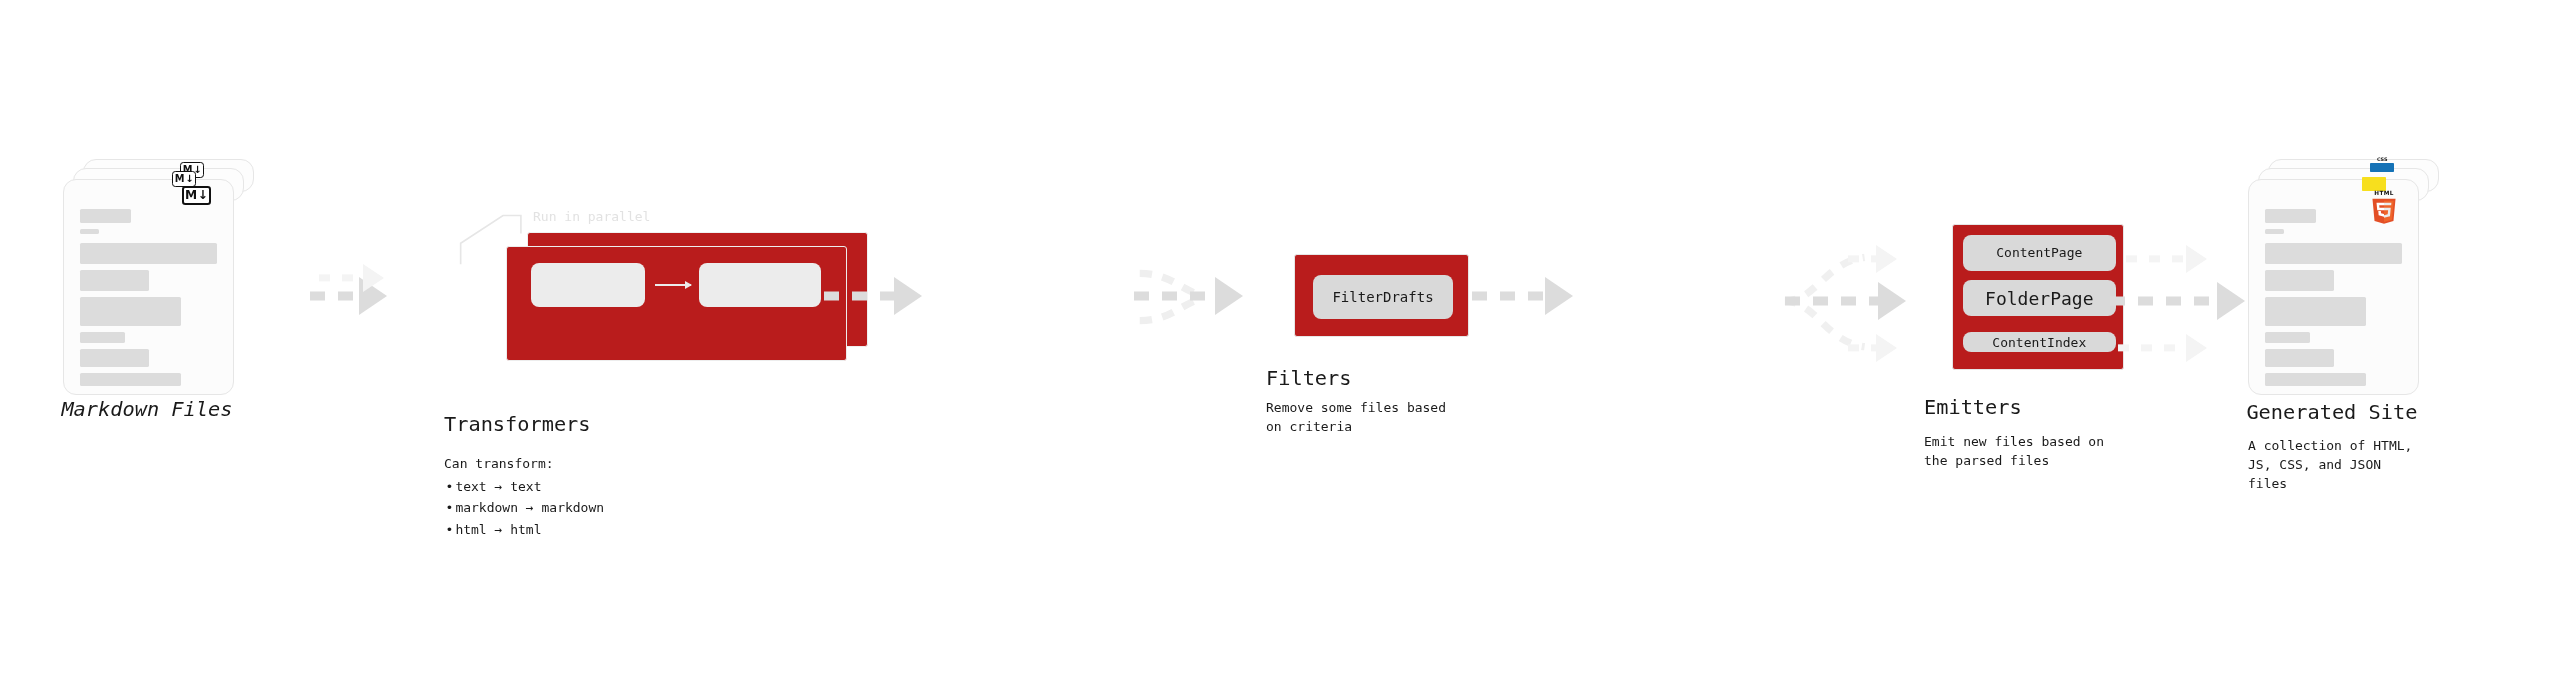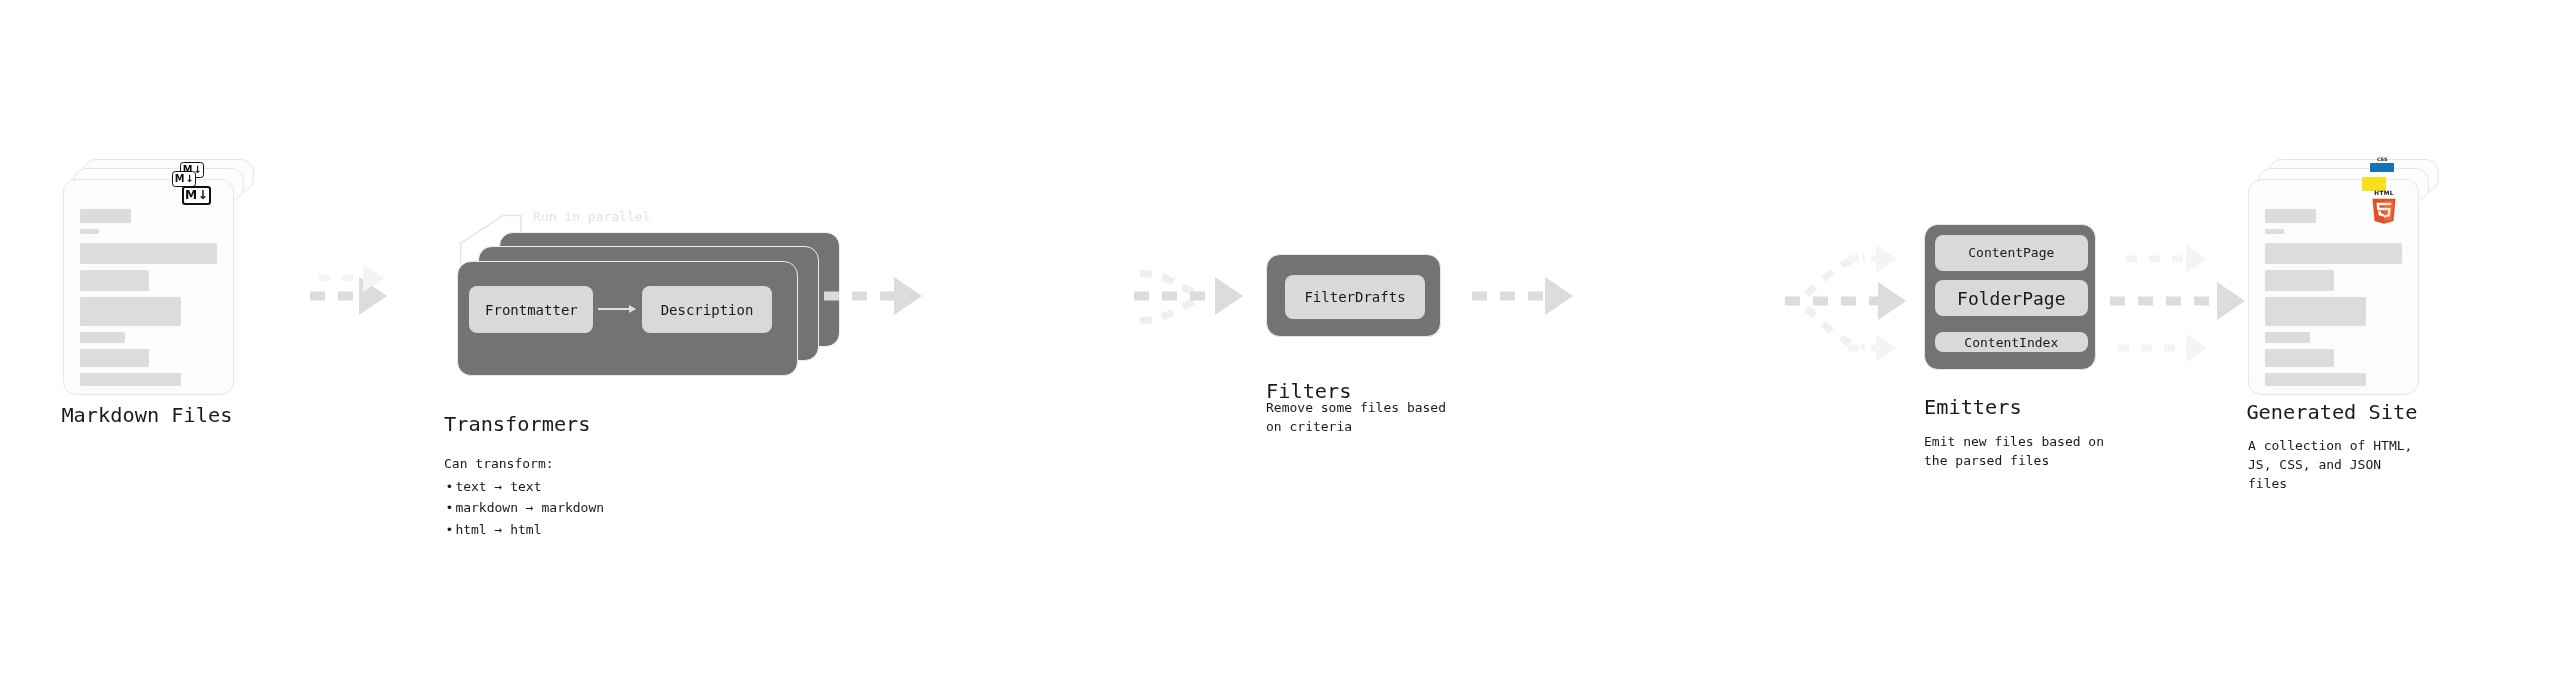--- a/index.html
+++ b/index.html
@@ -69,22 +69,23 @@
   .css-badge .t {
     position:absolute; top:-7.3px; left:0; width:100%; text-align:center;
     font-size:4.9px; font-weight:700; color:#111;
     font-family:"DejaVu Sans","Liberation Sans",sans-serif;
   }
   
   .js-badge { width: 24.4px; height: 14px; background: #f7df1e; border-radius: 0.8px; }
 
   
   .group-box {
-    border: 1.6px solid #e6e6e6; border-radius: 14px; background: #737373;
+    border: 1.6px solid #e6e6e6; border-radius: 3px; background: #b91c1c;
     position: absolute;
+    margin-left: 28px;
   }
   .pill {
     background: #d9d9d9; border-radius: 8.1px;
     display: flex; align-items: center; justify-content: center;
     color: #1a1a1a; white-space: nowrap;
   }
   .pill.ghost { background: #ececec; color: transparent; }
   .pill.ghost2 { background: #f2f2f2; color: transparent; }
 
   
@@ -172,21 +173,21 @@
             <span class="arw">↓</span>
           </div>
       </div>
       <div class="badge-slot" style="left:119px; top:27px;">
         <div class="md-badge">
             <span class="m">M</span>
             <span class="arw">↓</span>
           </div>
       </div>
     </div>
-    <div class="title" style="position:absolute; left:-1.6px; top:244px;">Markdown Files</div>
+    <div class="title" style="position:absolute; left:-1.6px; top:238px;font-style:italic;">Markdown Files</div>
   </div>
 
   <div class="flowarrow" style="left:310px; top:276px; width:76px; height:39px;">
     <div class="dash" style="width:50px;"></div>
     <div class="head" style="left:49px;"></div>
   </div>
   <div class="flowarrow faded2" style="left:319px; top:263px; width:76px; height:29px;">
     <div class="dash" style="width:46px;"></div>
     <div class="head" style="left:44px;"></div>
   </div>
@@ -203,25 +204,20 @@
       <div class="pill ghost2" style="position:absolute; left:192px; top:16.3px; width:122px; height:42px;"></div>
       <div class="thin-arrow pale" style="left:148px; top:36px; width:36px;"></div>
     </div>
 
     <div class="group-box" style="left:34px; top:37px; width:341px; height:115px; border-color:#ededed;">
       <div class="pill ghost" style="position:absolute; left:24.4px; top:16.3px; width:114px; height:44px;"></div>
       <div class="pill ghost" style="position:absolute; left:192px; top:16.3px; width:122px; height:44px;"></div>
       <div class="thin-arrow pale" style="left:148px; top:37px; width:36px;"></div>
     </div>
 
-    <div class="group-box" style="left:13px; top:52px; width:341px; height:115px; border-color:#e6e6e6;">
-      <div class="pill" style="position:absolute; left:11.4px; top:24.4px; width:124px; height:47px; font-size:14px;">Frontmatter</div>
-      <div class="pill" style="position:absolute; left:184px; top:24.4px; width:130px; height:47px; font-size:14px;">Description</div>
-      <div class="thin-arrow" style="left:140px; top:46px; width:37px;"></div>
-    </div>
 
     <div class="title" style="position:absolute; left:0px; top:203px;">Transformers</div>
 
     <div class="bullets" style="position:absolute; left:0px; top:244px;">
       <div class="hdr">Can transform:</div>
       <div class="li">text → text</div>
       <div class="li">markdown → markdown</div>
       <div class="li">html → html</div>
     </div>
   </div>
@@ -238,21 +234,21 @@
   </svg>
   <div class="flowarrow" style="left:1134px; top:276px; width:111px; height:39px;">
     <div class="dash" style="width:83px;"></div>
     <div class="head" style="left:81px;"></div>
   </div>
 
   <div class="node" style="left:1266px; top:254px; width:203px;">
     <div class="group-box" style="left:0px; top:0px; width:175px; height:83px;">
       <div class="pill" style="position:absolute; left:18px; top:19.5px; width:140px; height:44px; font-size:14px;">FilterDrafts</div>
     </div>
-    <div class="title" style="position:absolute; left:0px; top:125px;">Filters</div>
+    <div class="title" style="position:absolute; left:0px; top:112px;">Filters</div>
     <div class="desc" style="position:absolute; left:0px; top:145px;">Remove some files based
 on criteria</div>
   </div>
 
   <div class="flowarrow" style="left:1472px; top:276px; width:102px; height:39px;">
     <div class="dash" style="width:75px;"></div>
     <div class="head" style="left:73px;"></div>
   </div>
 
 

